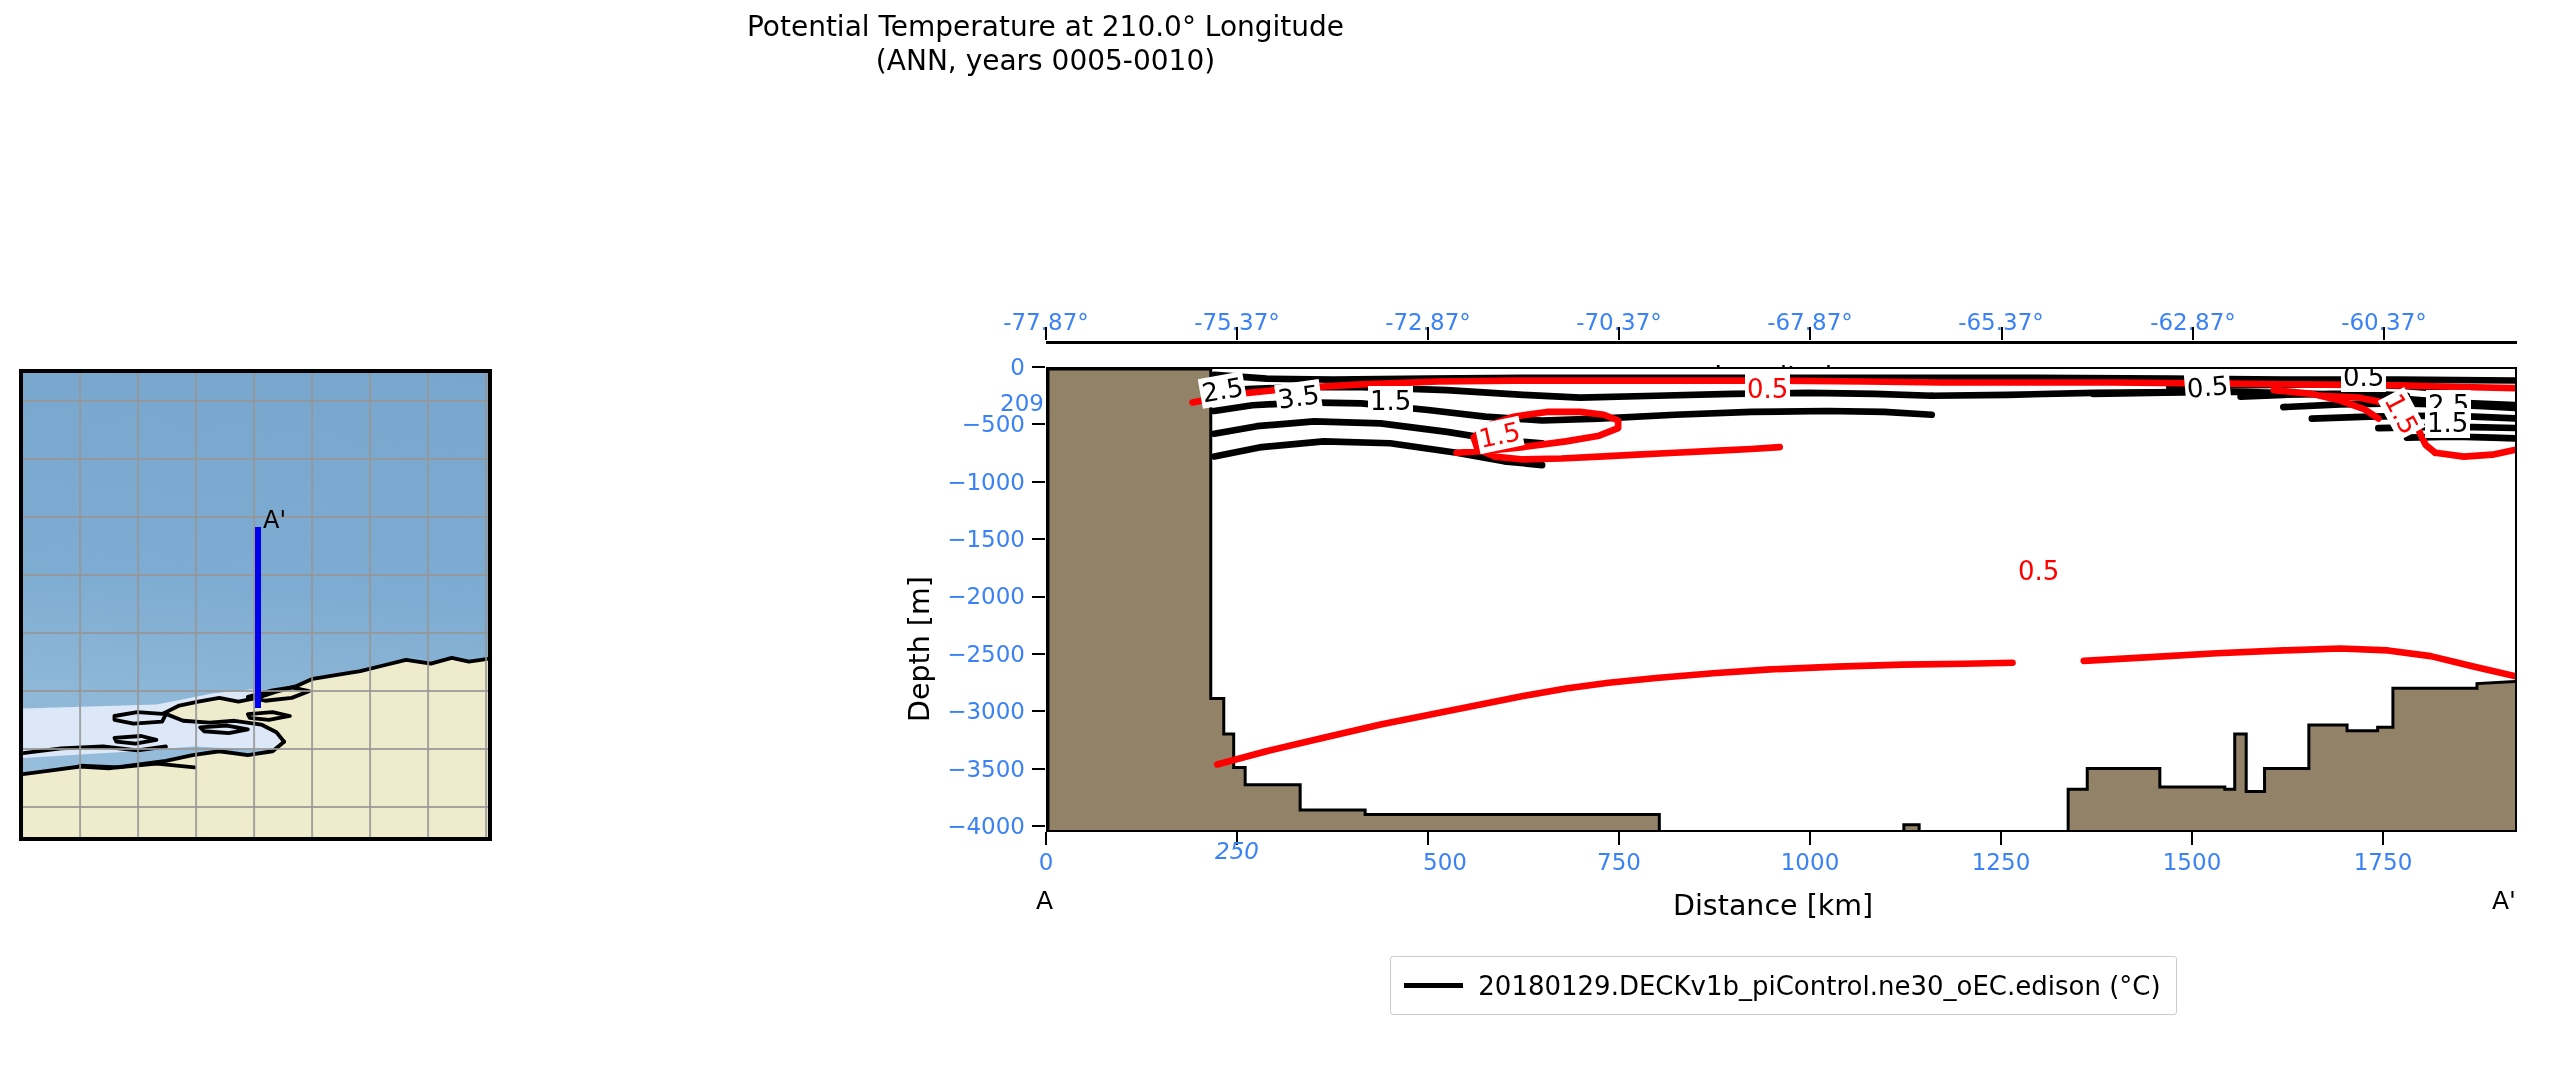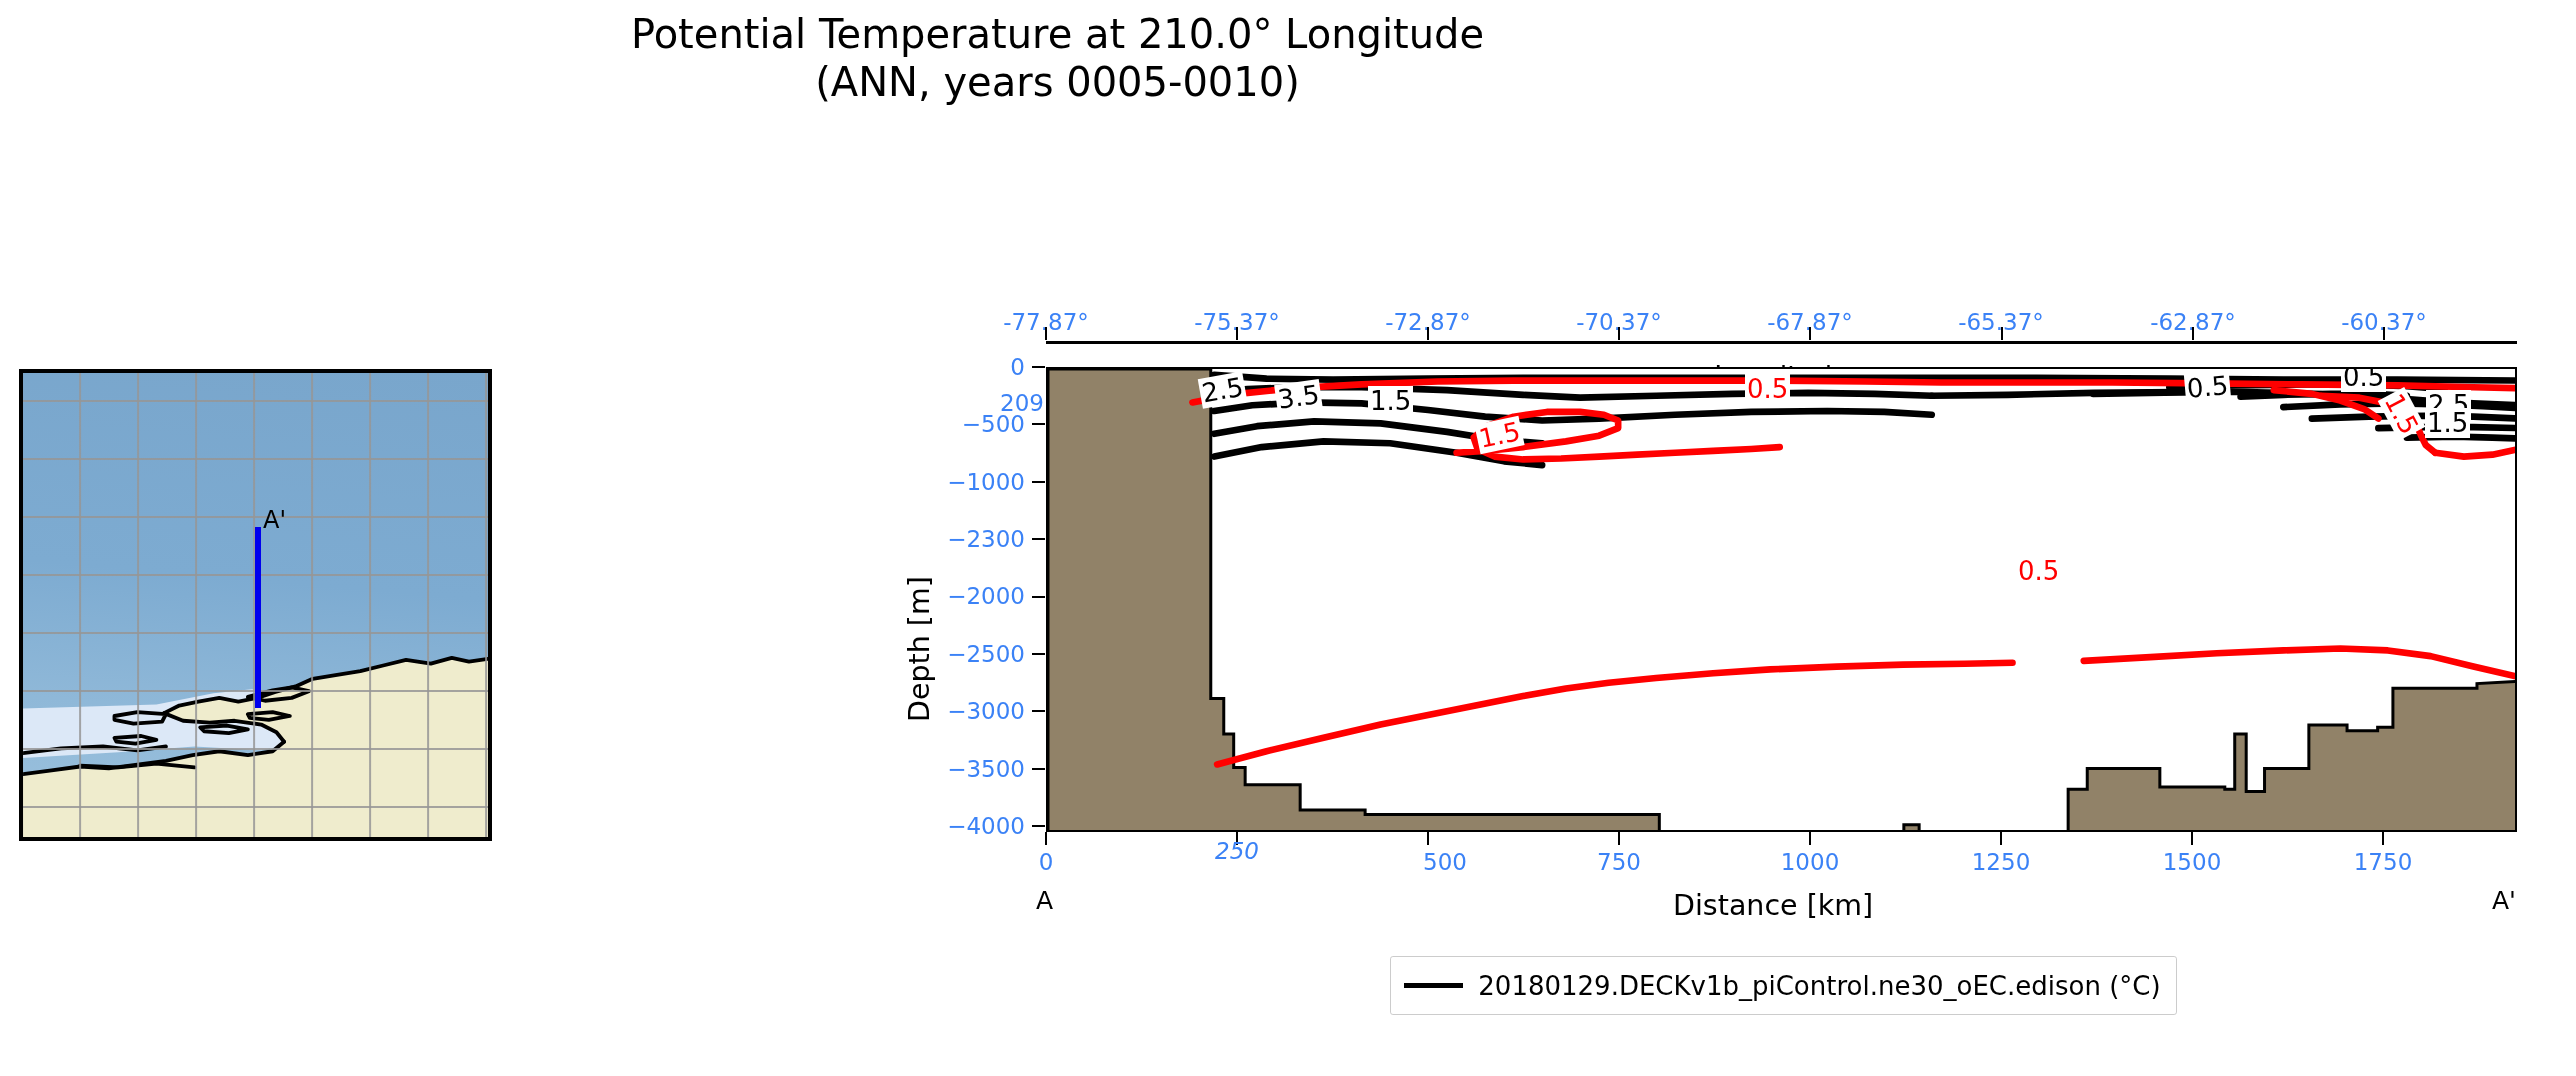--- a/index.html
+++ b/index.html
@@ -15,24 +15,23 @@
     overflow: hidden;
   }
   .fig { position: absolute; inset: 0; }
 
   
   #title-block {
     position: absolute;
     left: 0; top: 9.5px;
     width: 2091px;
     text-align: center;
-    font-size: 40px;
+    font-size: 28px;
     color: #000;
     line-height: 1.22;
-    padding-left: 12px;
   }
   #title-line1, #title-line2 { display: block; white-space: pre; }
 
   
   #inset-map {
     position: absolute;
     left: 19px; top: 369px;
     width: 473px; height: 472px;
     border: 4.8px solid #000;
     box-sizing: border-box;
@@ -311,21 +310,21 @@
       <div class="tick-label" style="left: 2192px; top: 849px; transform: translateX(-50%);">1500</div>
       <div class="tick-v" style="left: 2382px; top: 832px; height: 13.3px;"></div>
       <div class="tick-label" style="left: 2383px; top: 849px; transform: translateX(-50%);">1750</div>
       <div class="tick-h" style="left: 1032px; top: 366px; width: 13.3px;"></div>
       <div class="tick-label" style="left: 1025px; top: 367px; transform: translate(-100%, -50%);">0</div>
       <div class="tick-h" style="left: 1032px; top: 423px; width: 13.3px;"></div>
       <div class="tick-label" style="left: 1025px; top: 424px; transform: translate(-100%, -50%);">−500</div>
       <div class="tick-h" style="left: 1032px; top: 481px; width: 13.3px;"></div>
       <div class="tick-label" style="left: 1025px; top: 482px; transform: translate(-100%, -50%);">−1000</div>
       <div class="tick-h" style="left: 1032px; top: 538px; width: 13.3px;"></div>
-      <div class="tick-label" style="left: 1025px; top: 539px; transform: translate(-100%, -50%);">−2300</div>
+      <div class="tick-label" style="left: 1025px; top: 539px; transform: translate(-100%, -50%);">−1500</div>
       <div class="tick-h" style="left: 1032px; top: 596px; width: 13.3px;"></div>
       <div class="tick-label" style="left: 1025px; top: 596px; transform: translate(-100%, -50%);">−2000</div>
       <div class="tick-h" style="left: 1032px; top: 653px; width: 13.3px;"></div>
       <div class="tick-label" style="left: 1025px; top: 654px; transform: translate(-100%, -50%);">−2500</div>
       <div class="tick-h" style="left: 1032px; top: 710px; width: 13.3px;"></div>
       <div class="tick-label" style="left: 1025px; top: 711px; transform: translate(-100%, -50%);">−3000</div>
       <div class="tick-h" style="left: 1032px; top: 768px; width: 13.3px;"></div>
       <div class="tick-label" style="left: 1025px; top: 769px; transform: translate(-100%, -50%);">−3500</div>
       <div class="tick-h" style="left: 1032px; top: 825px; width: 13.3px;"></div>
       <div class="tick-label" style="left: 1025px; top: 826px; transform: translate(-100%, -50%);">−4000</div>

